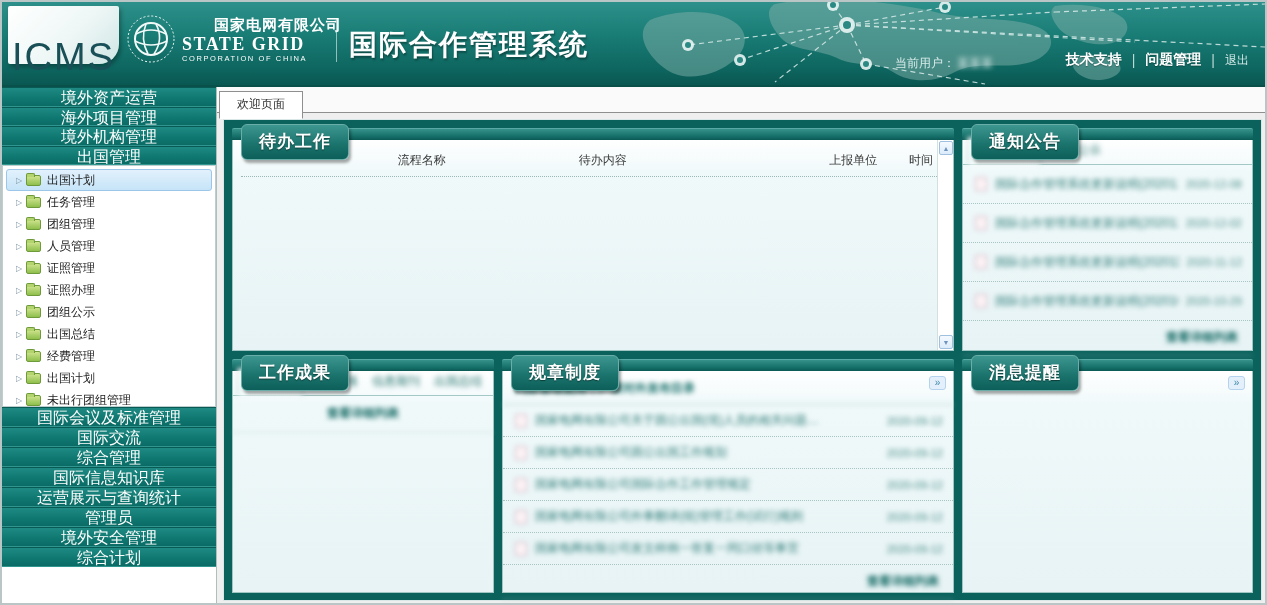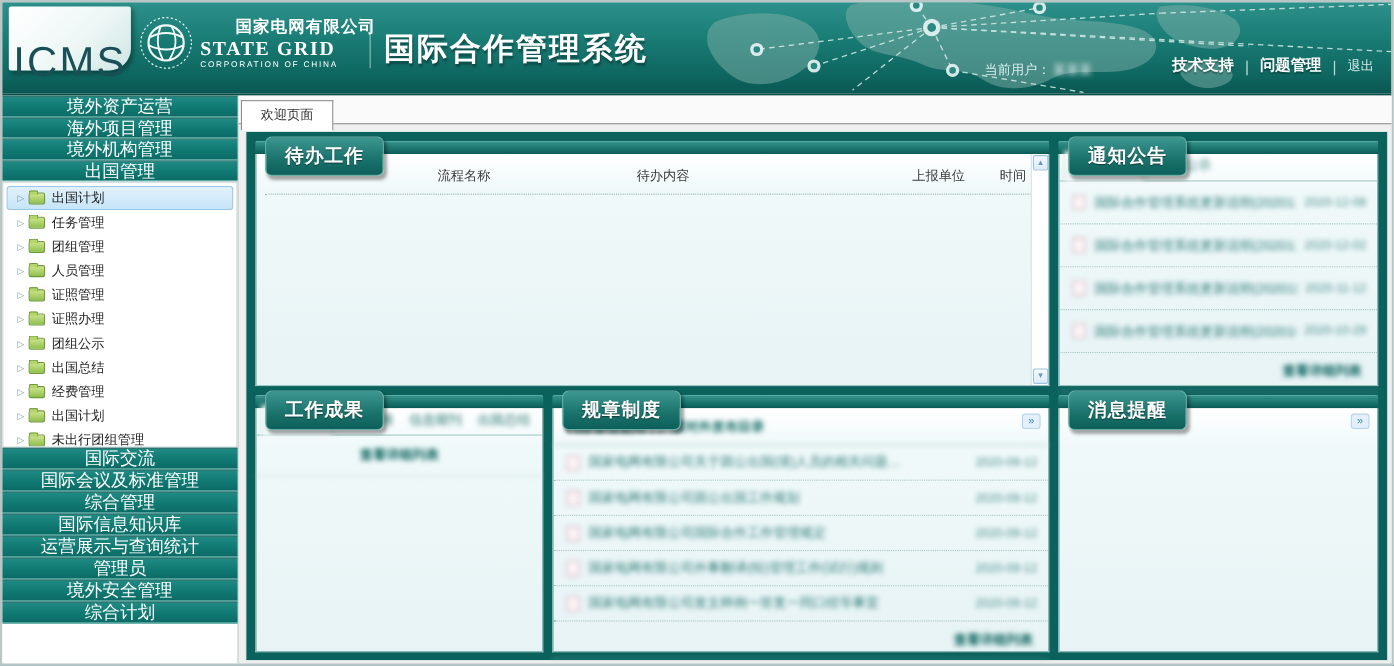--- a/index.html
+++ b/index.html
@@ -237,22 +237,22 @@
         <span class="folder"></span>
         <span>出国计划</span>
       </div>
       <div class="titem">
         <span class="tarrow">▷</span>
         <span class="folder"></span>
         <span>未出行团组管理</span>
       </div>
     </div>
 
+    <div class="acc-hd acc-hd2">国际会议及标准管理</div>
     <div class="acc-hd acc-hd2">国际交流</div>
-    <div class="acc-hd acc-hd2">国际会议及标准管理</div>
     <div class="acc-hd acc-hd2">综合管理</div>
     <div class="acc-hd acc-hd2">国际信息知识库</div>
     <div class="acc-hd acc-hd2">运营展示与查询统计</div>
     <div class="acc-hd acc-hd2">管理员</div>
     <div class="acc-hd acc-hd2">境外安全管理</div>
     <div class="acc-hd acc-hd2">综合计划</div>
   </div>
 
   <div class="main">
     <div class="tabbar">

